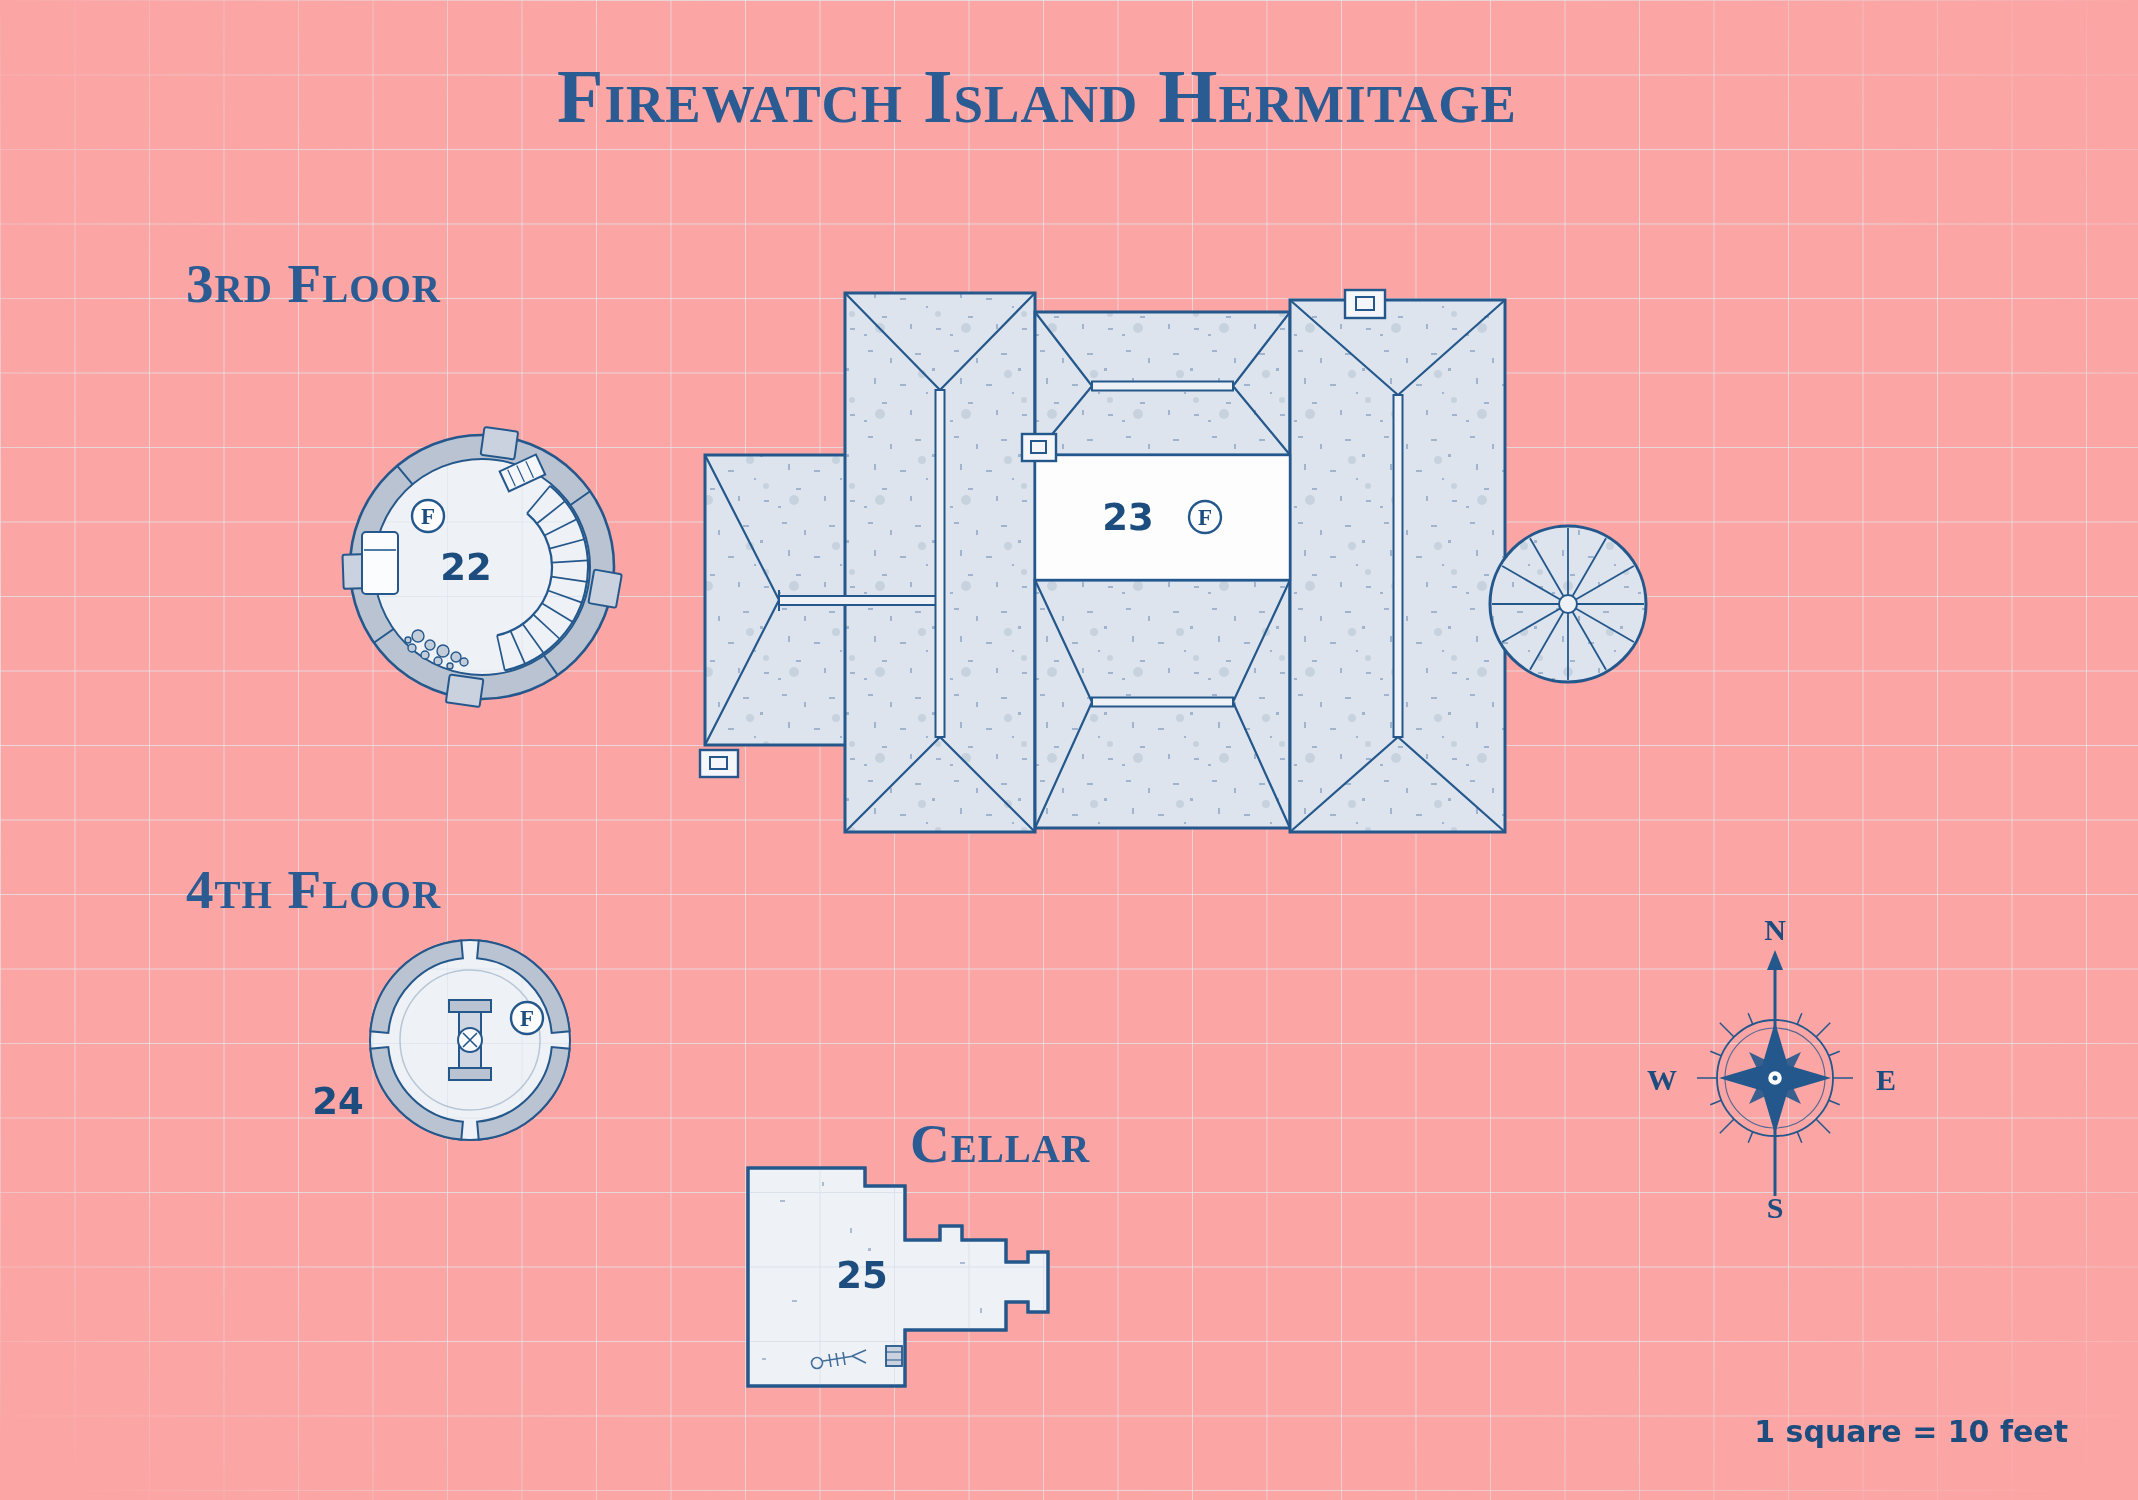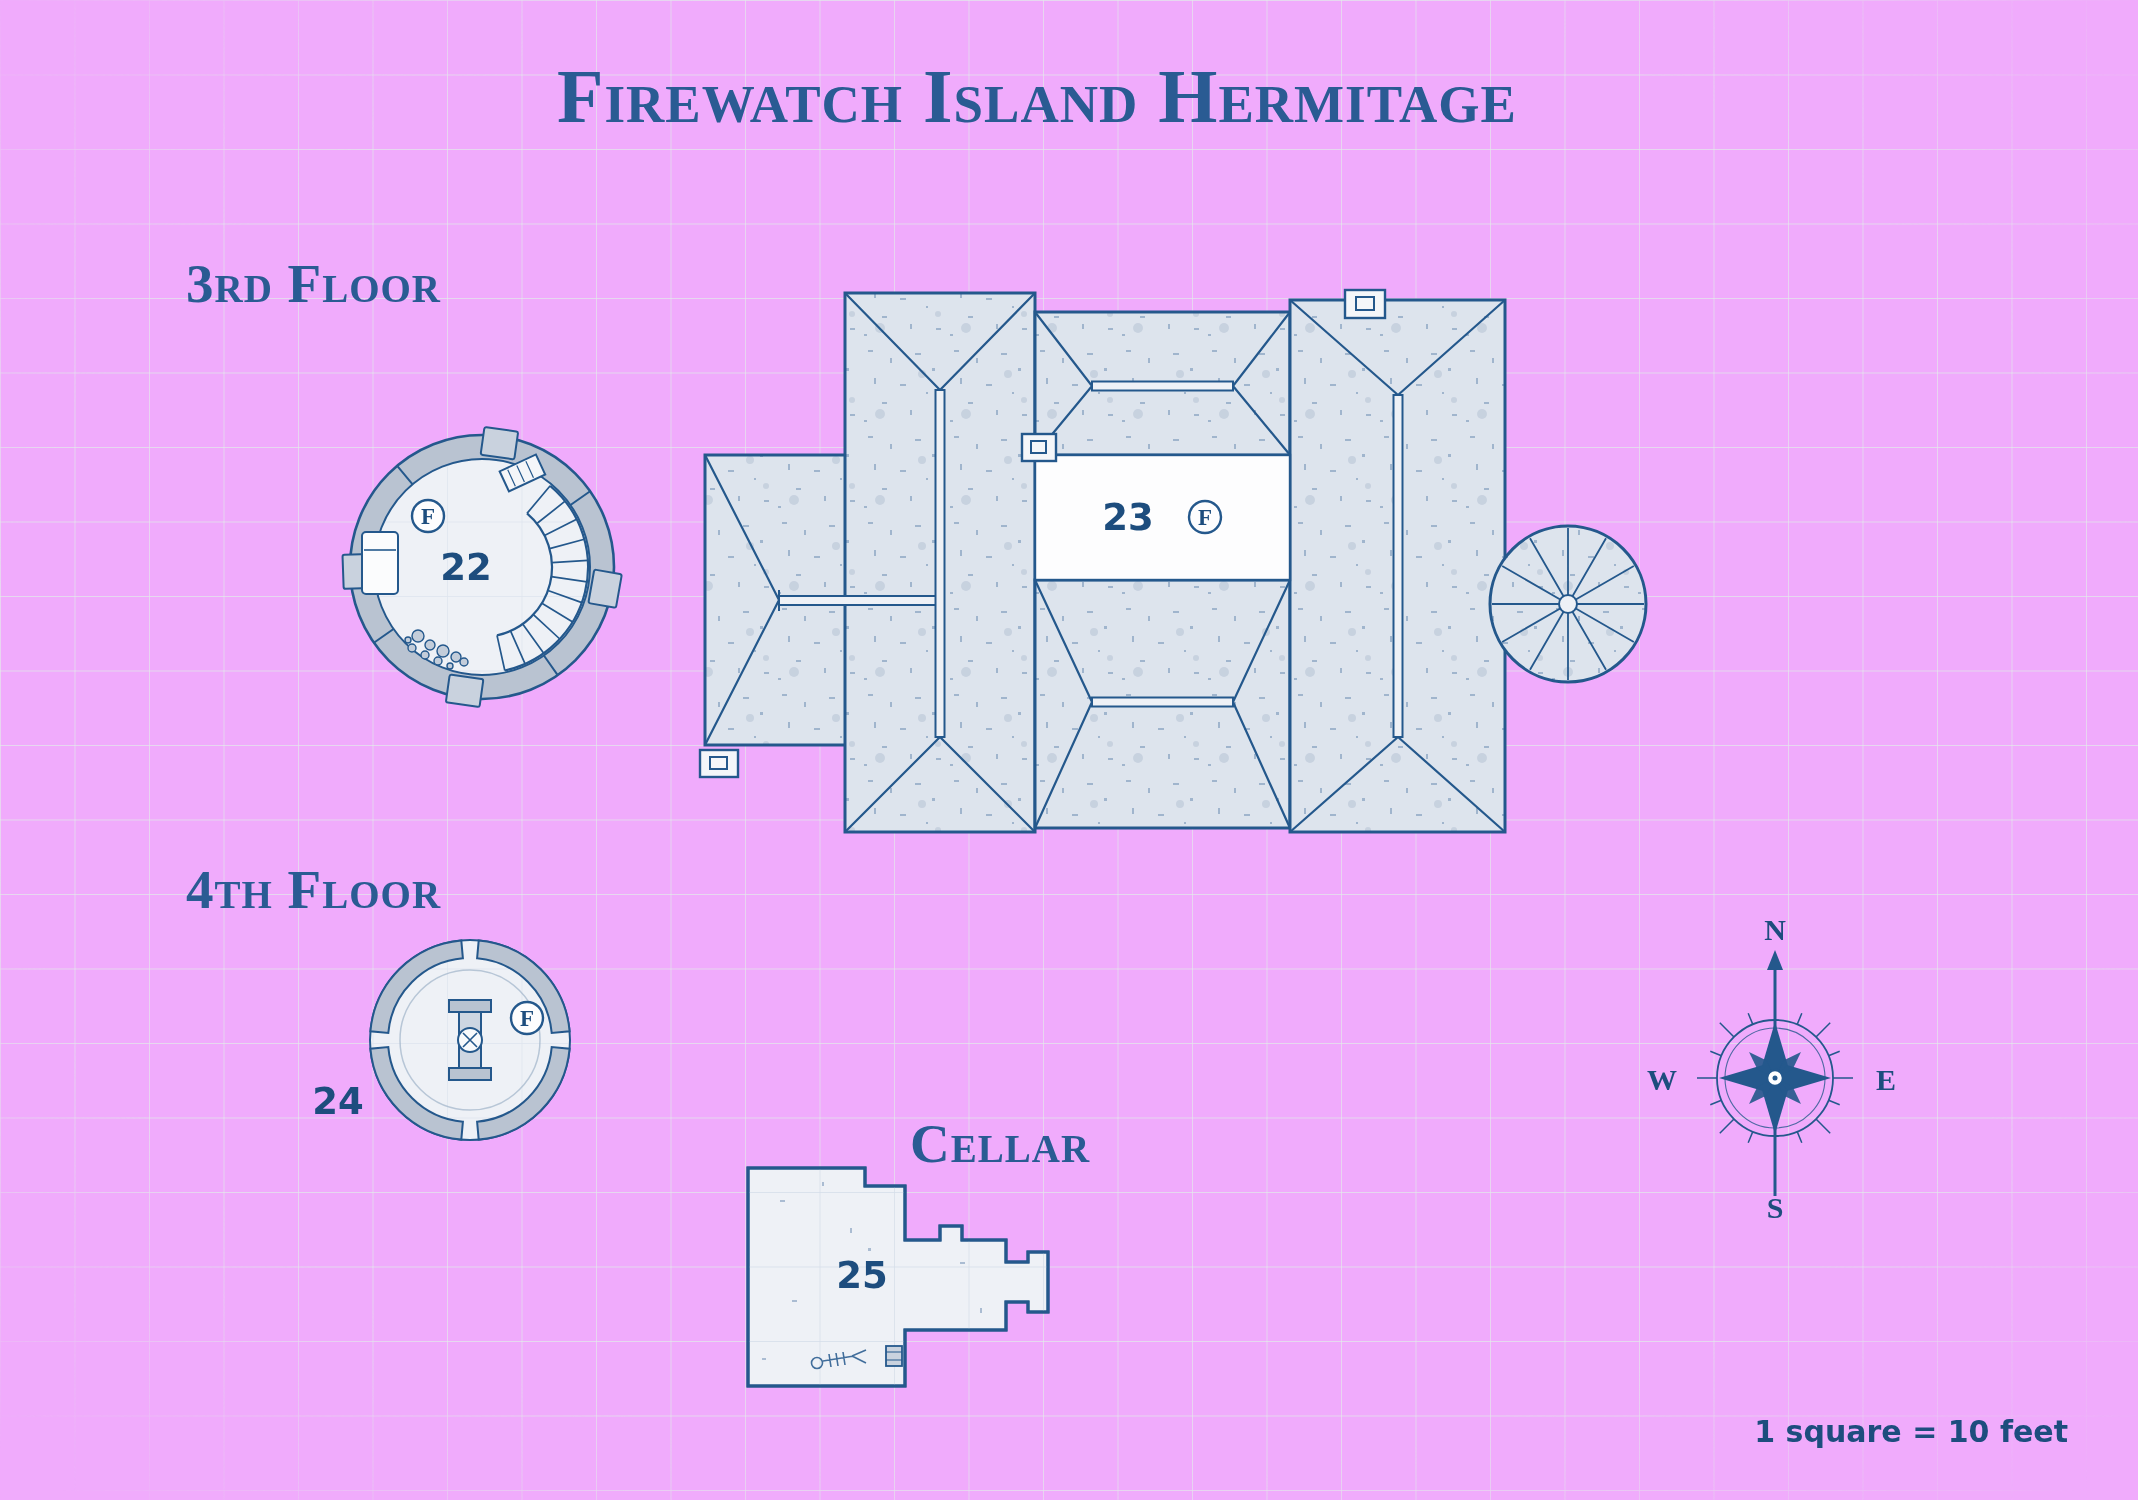--- a/index.html
+++ b/index.html
@@ -1,16 +1,16 @@
 <!DOCTYPE html>
 <html><head>
 <meta charset="utf-8">
 <style>
   html,body{margin:0;padding:0;background:#ffffff;}
-  .stage{position:relative;width:2138px;height:1500px;background:#f0abfc;overflow:hidden;
+  .stage{position:relative;width:2138px;height:1500px;background:#fca5a5;overflow:hidden;
          font-family:"Liberation Sans",sans-serif;}
   svg{display:block}
   text{user-select:none}
   .heading{font-family:"Liberation Serif",serif;font-weight:bold;font-variant:small-caps;
            fill:#2A5B93;letter-spacing:1px;}
   .title{font-size:76px;}
   .floorhead{font-size:55px;}
   .roomnum{font-family:"DejaVu Sans",sans-serif;font-weight:bold;font-size:37px;fill:#1D4D7E;}
   .marker-letter{font-family:"Liberation Serif",serif;font-weight:bold;font-size:23px;fill:#1D4D7E;}
   .compass-letter{font-family:"Liberation Serif",serif;font-weight:bold;font-size:30px;fill:#1D4D7E;}

